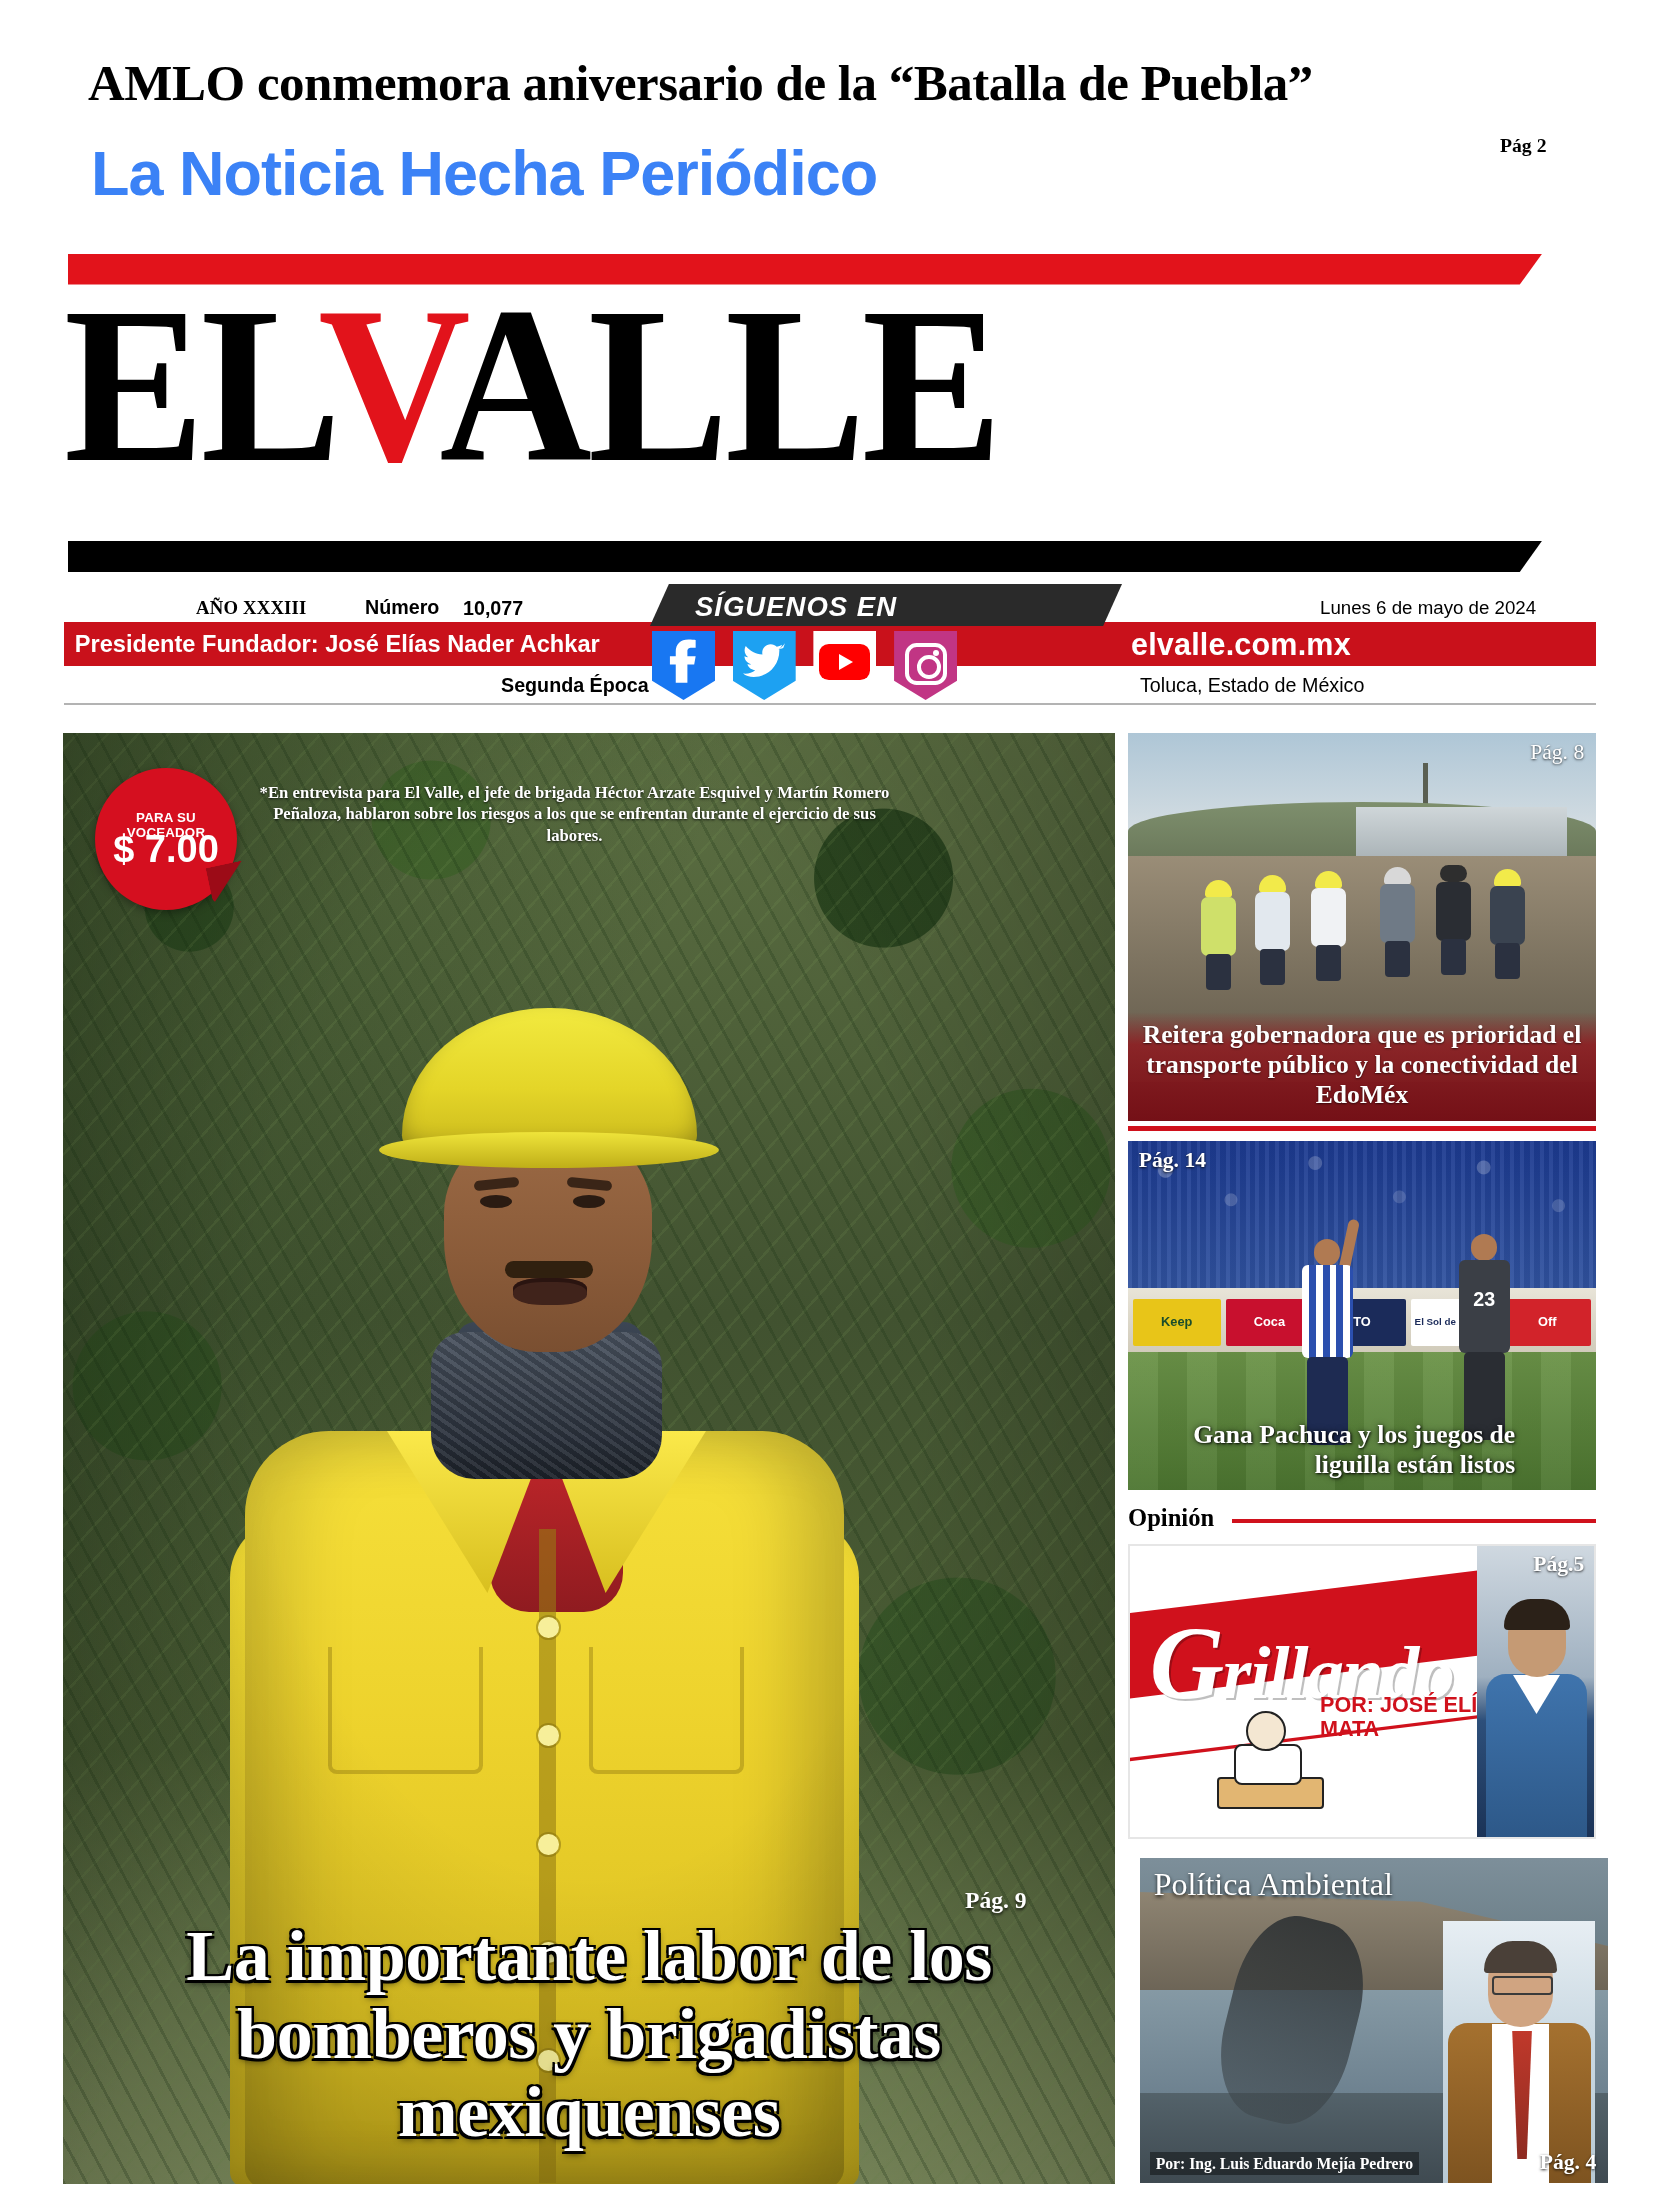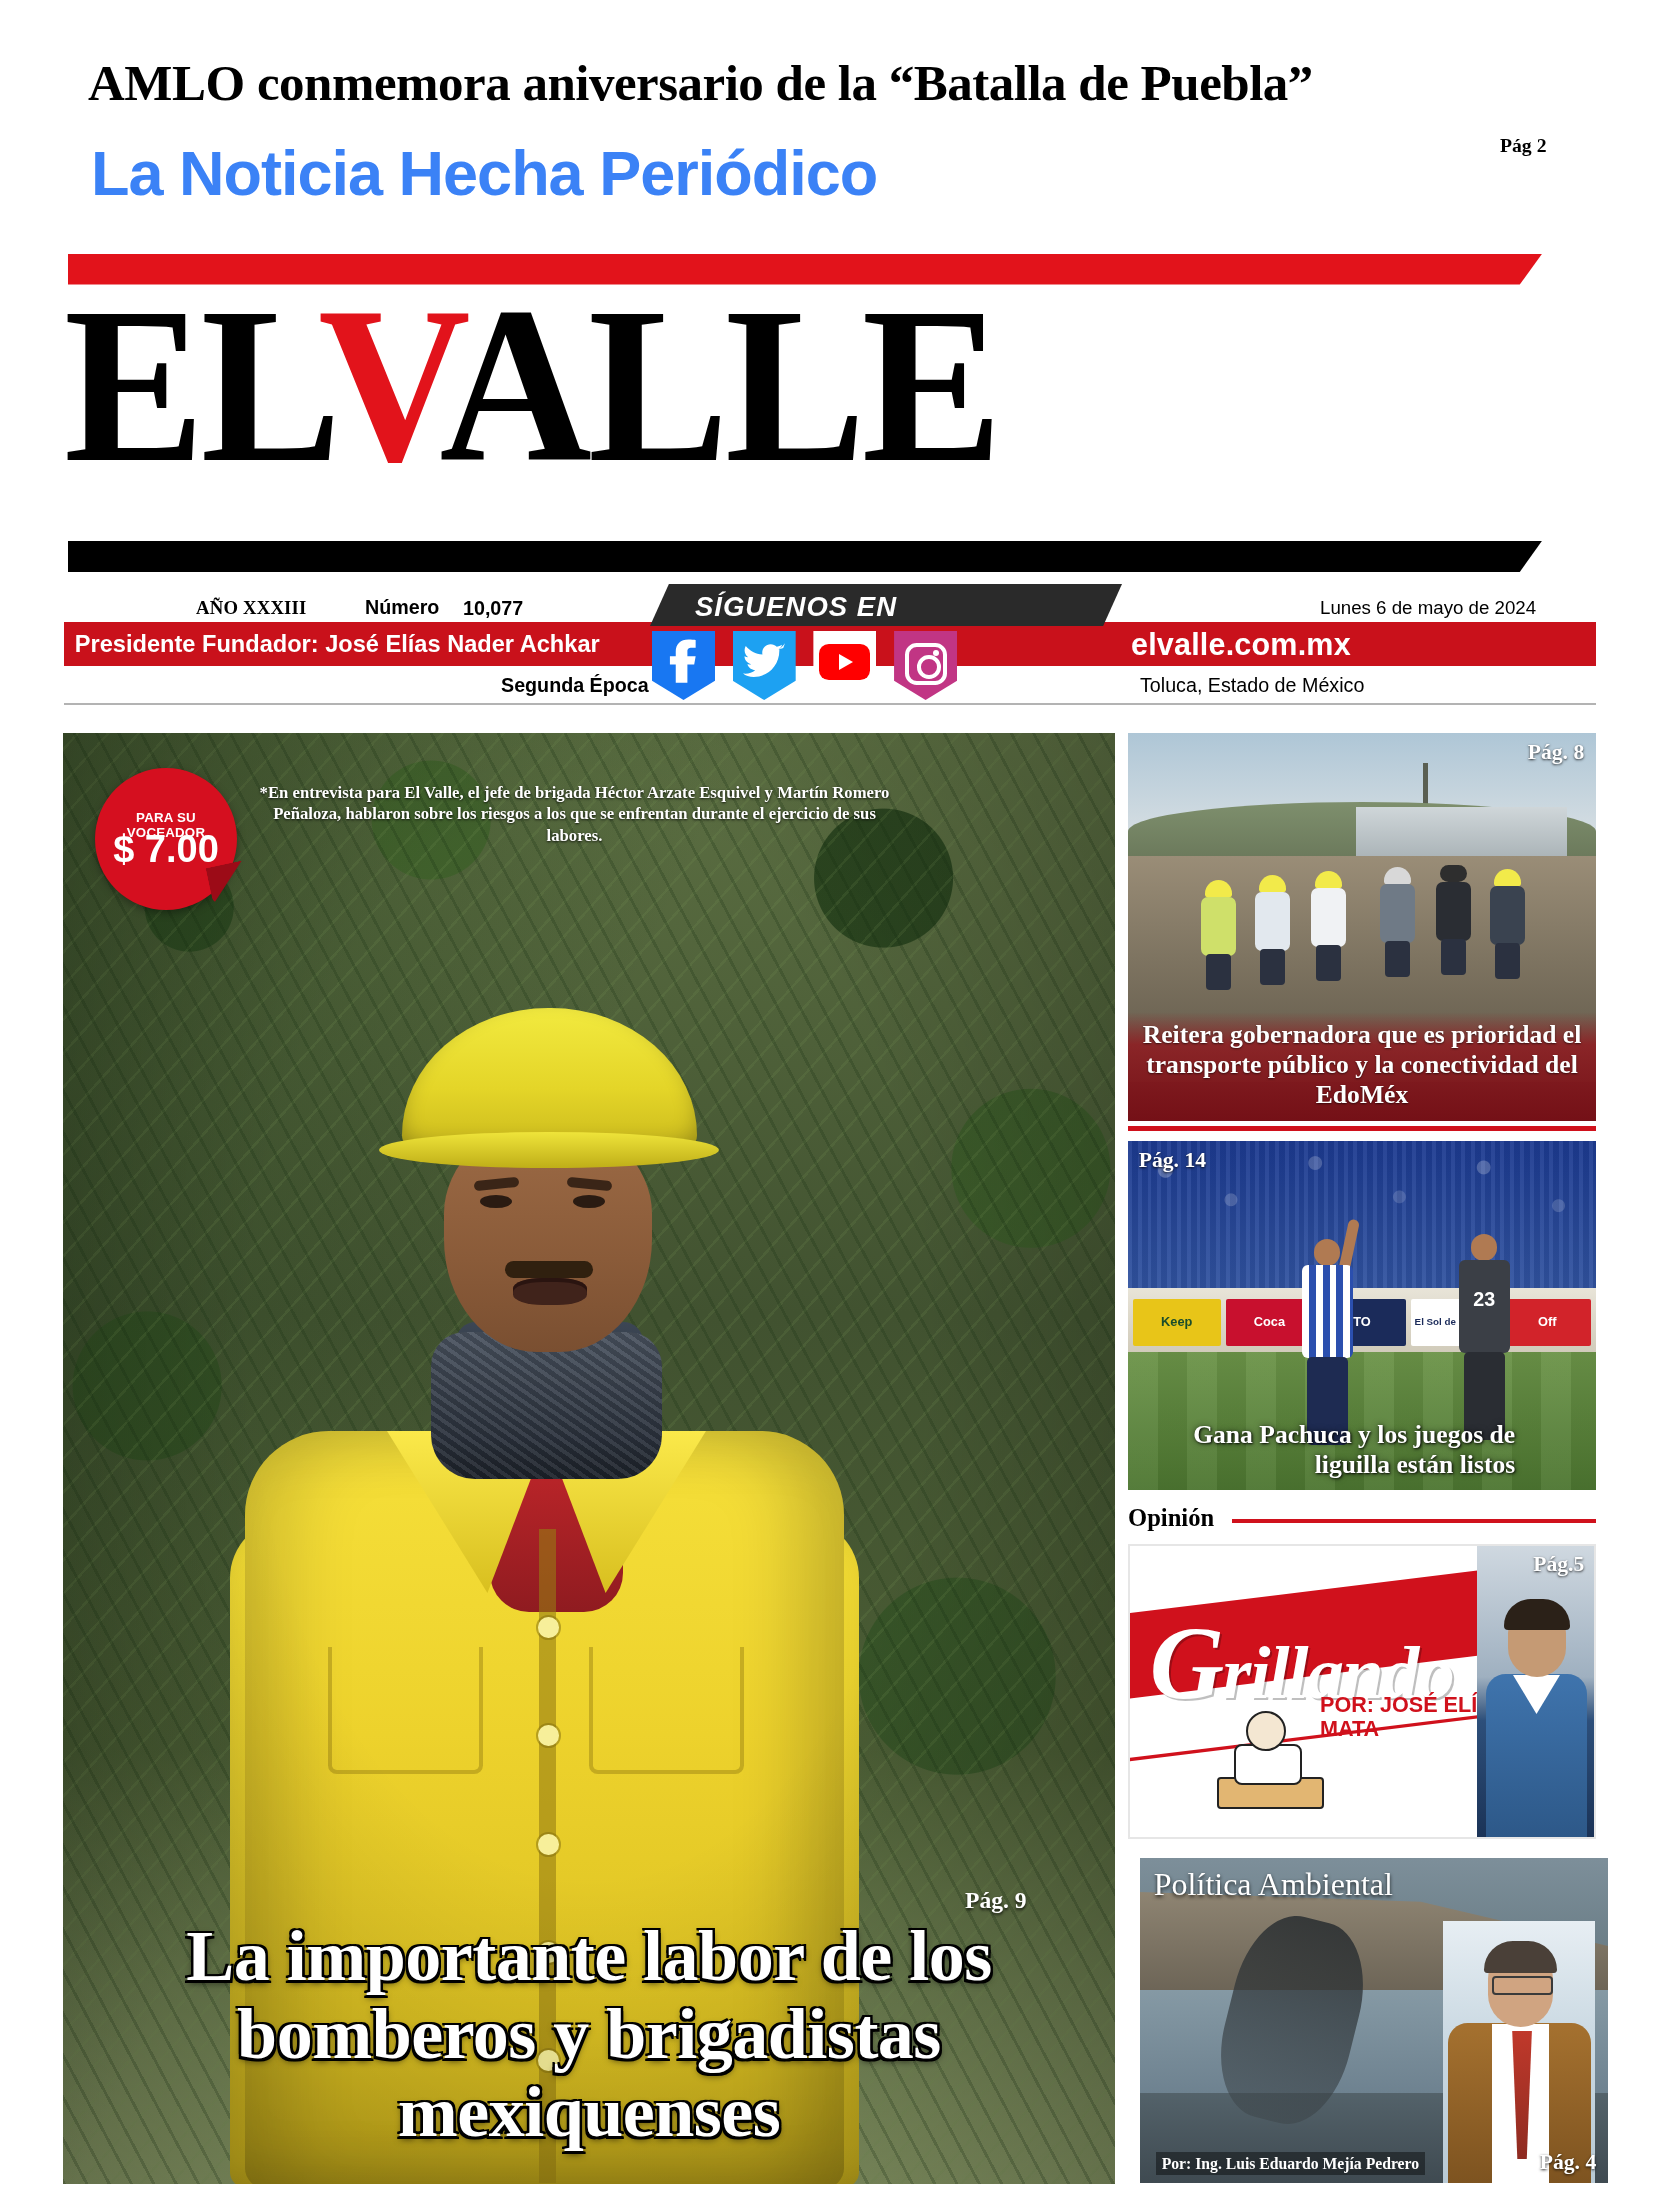--- a/index.html
+++ b/index.html
@@ -599,21 +599,21 @@
     font-weight: bold;
     font-size: 25.6px;
     line-height: 1.18;
     color: #ffffff;
     text-shadow: 0 1px 2px rgba(0,0,0,0.6);
   }
   .c1-pag {
     position: absolute;
     right: 11.8px; top: 6.9px;
     font-family: "Liberation Serif", serif;
-    font-weight: bold;
+    font-weight: normal;
     font-size: 21.6px;
     color: #ffffff;
     text-shadow: 0 1px 2.5px rgba(0,0,0,0.8);
   }
   .red-rule {
     position: absolute;
     left: 0;
     width: 468px;
     height: 4.9px;
     background: #d0111c;
@@ -831,21 +831,20 @@
   .c4p-shirt { position:absolute; left: 49px; top: 103px; width: 57px; height: 162px; background:#ffffff; }
   .c4p-tie { position:absolute; left: 69px; top: 110px; width: 19.7px; height: 128px; background: linear-gradient(to bottom, #c0392b, #8e2b21); clip-path: polygon(0 0, 100% 0, 74% 100%, 26% 100%); }
   .c4-byline {
     position: absolute; left: 9.8px; bottom: 7.9px;
     font-family: "Liberation Serif", serif;
     font-weight: bold;
     font-size: 15.7px;
     color: #ffffff;
     background: rgba(0,0,0,0.42);
     padding: 2.5px 5.9px;
-    margin-left: 6px;
   }
   .c4-pag {
     position: absolute; right: 11.8px; bottom: 7.9px;
     font-family: "Liberation Serif", serif;
     font-weight: bold;
     font-size: 21.6px;
     color: #ffffff;
     text-shadow: 0 1px 2.9px rgba(0,0,0,0.85);
   }
 </style>

